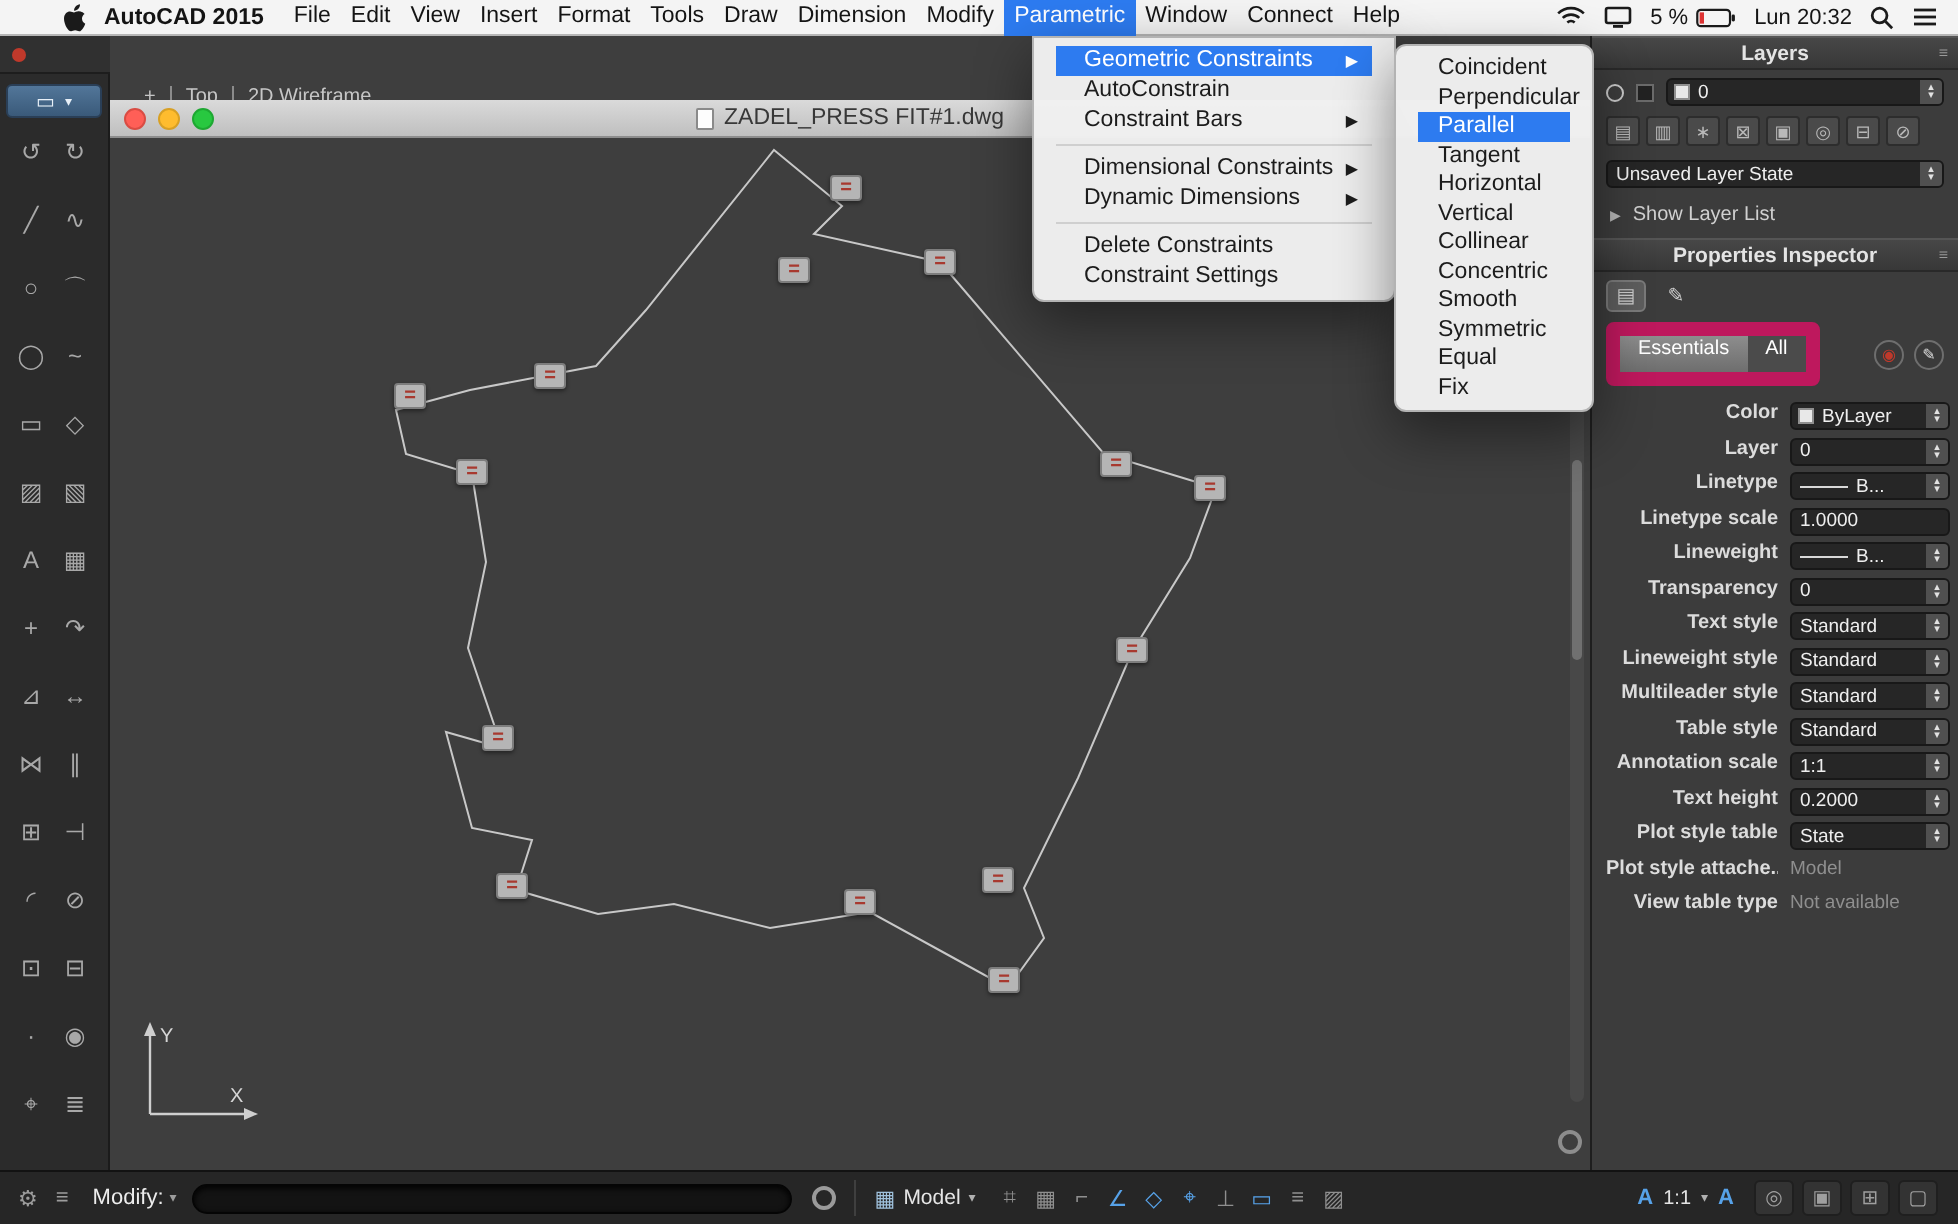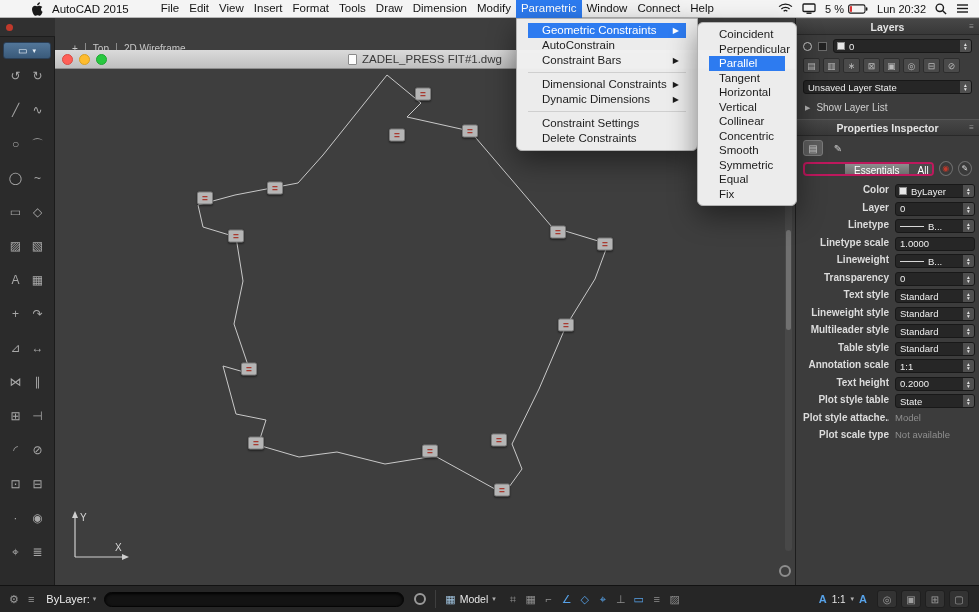--- a/index.html
+++ b/index.html
@@ -6,21 +6,21 @@
   html,body { margin:0; padding:0; }
   body {
     width:979px; height:612px; overflow:hidden; position:relative;
     background:#3e3e3e; font-family:"Liberation Sans", sans-serif;
     -webkit-user-select:none; user-select:none;
   }
   
   .menubar { position:absolute; left:0; top:0; width:979px; height:18px; background:#f4f4f4;
     border-bottom:1px solid #b6b6b6; display:flex; align-items:center; font-size:11.5px; color:#141414; z-index:300; }
   .apple-logo { margin:0 8px 0 32px; display:flex; align-items:center; }
-  .appname { font-weight:normal; margin-right:27px; }
+  .appname { font-weight:bold; margin-right:10px; }
   .mb-item { padding:0 5px; height:18px; line-height:17px; cursor:default; white-space:nowrap; }
   .mb-item.active { background:#2d7bf0; color:#fff; }
   .mb-status { margin-left:auto; display:flex; align-items:center; gap:9px; padding-right:10px; font-size:11px; }
   .mb-status svg { display:block; }
   
   .palette-top { position:absolute; left:0; top:18px; width:55px; height:19px; background:#303030; border-bottom:1px solid #1d1d1d; z-index:5; }
   .palette-dot { position:absolute; left:6px; top:6px; width:7px; height:7px; border-radius:50%; background:#c0392b; }
   .titlebar { position:absolute; left:55px; top:18px; width:740px; height:19px;
     background:linear-gradient(#dadada,#bfbfbf); border-bottom:1px solid #8d8d8d; z-index:5;margin-top:32px; }
   .tl { position:absolute; top:4px; width:11px; height:11px; border-radius:50%; }
@@ -83,21 +83,21 @@
   .layer-tool { width:17px; height:15px; background:#4a4a4a; border:1px solid #2d2d2d; border-radius:2px;
     color:#b9b9b9; font-size:9px; display:flex; align-items:center; justify-content:center; }
   .layer-state-dd { margin:2px 7px 4px; }
   .show-list { display:flex; align-items:center; gap:6px; padding:4px 9px 6px; color:#d0d0d0; }
   .show-list .tri { font-size:7px; color:#b5b5b5; }
   .props-tabs { display:flex; gap:5px; align-items:center; padding:4px 7px 2px; }
   .ptab { width:20px; height:16px; border-radius:3px; display:flex; align-items:center; justify-content:center;
     color:#cdcdcd; font-size:10px; }
   .ptab.sel { background:#5d5d5d; border:1px solid #7a7a7a; }
   .seg-row { display:flex; align-items:center; padding:3px 7px 5px; gap:5px; }
-  .seg { display:flex; border:2px solid #be185d; border-radius:4px; overflow:hidden; height:14px;padding-left:40px; }
+  .seg { display:flex; border:7px solid #be185d; border-radius:4px; overflow:hidden; height:32px; }
   .seg-btn { padding:0 9px; line-height:14px; font-size:10px; color:#fff; background:#4b4b4b; }
   .seg-btn.sel { background:linear-gradient(#8d8d8d,#6e6e6e); }
   .circle-btn { width:15px; height:15px; border-radius:50%; background:#3a3a3a; border:1px solid #6e6e6e;
     display:flex; align-items:center; justify-content:center; font-size:8px; color:#dedede; }
   .circle-btn.first { margin-left:auto; }
   .circle-btn .red { color:#c0392b; }
   .prop-rows { padding:3px 7px; }
   .prop-row { display:flex; align-items:flex-start; height:17.5px; gap:6px; }
   .prop-label { width:86px; text-align:right; font-weight:bold; font-size:10px; color:#dcdcdc; white-space:nowrap; overflow:hidden; }
   .prop-control { width:72px; flex:none; }
@@ -496,56 +496,56 @@
               <span>▾</span>
             </span>
           </div>
         </div>
       </div>
       <div class="prop-row">
         <div class="prop-label">Plot style attache...</div>
         <div class="prop-control"><span class="static-val">Model</span></div>
       </div>
       <div class="prop-row">
-        <div class="prop-label">Plot scale type</div>
+        <div class="prop-label">View table type</div>
         <div class="prop-control"><span class="static-val">Not available</span></div>
       </div>
     </div>
 </div>
 
 <div class="menu-panel" id="parametric-menu">
     <div class="menu-row hl">Geometric Constraints<span class="sub-arrow">▶</span></div>
     <div class="menu-row">AutoConstrain</div>
     <div class="menu-row">Constraint Bars<span class="sub-arrow">▶</span></div>
     <div class="menu-sep"></div>
     <div class="menu-row">Dimensional Constraints<span class="sub-arrow">▶</span></div>
     <div class="menu-row">Dynamic Dimensions<span class="sub-arrow">▶</span></div>
     <div class="menu-sep"></div>
+    <div class="menu-row">Delete Constraints</div>
     <div class="menu-row">Constraint Settings</div>
-    <div class="menu-row">Delete Constraints</div>
   </div>
 <div class="menu-panel" id="geometric-submenu">
     <div class="menu-row sm">Coincident</div>
     <div class="menu-row sm">Perpendicular</div>
     <div class="menu-row sm hl">Parallel</div>
     <div class="menu-row sm">Tangent</div>
     <div class="menu-row sm">Horizontal</div>
     <div class="menu-row sm">Vertical</div>
     <div class="menu-row sm">Collinear</div>
     <div class="menu-row sm">Concentric</div>
     <div class="menu-row sm">Smooth</div>
     <div class="menu-row sm">Symmetric</div>
     <div class="menu-row sm">Equal</div>
     <div class="menu-row sm">Fix</div>
   </div>
 
 <div class="bottom-bar">
   <span class="bb-icon">⚙</span>
   <span class="bb-icon">≡</span>
-  <span class="cmd-prompt">ByLayer:</span>
+  <span class="cmd-prompt">Modify:</span>
   <span class="cmd-caret">▾</span>
   <input class="cmd-input" value="" style="">
   <span class="cmd-circle"></span>
   <span class="st-sep"></span>
   <span class="model-group">
     <span class="gi">▦</span>
     <span>Model</span>
     <span class="caret">▾</span>
   </span>
   <span class="status-toggles">

